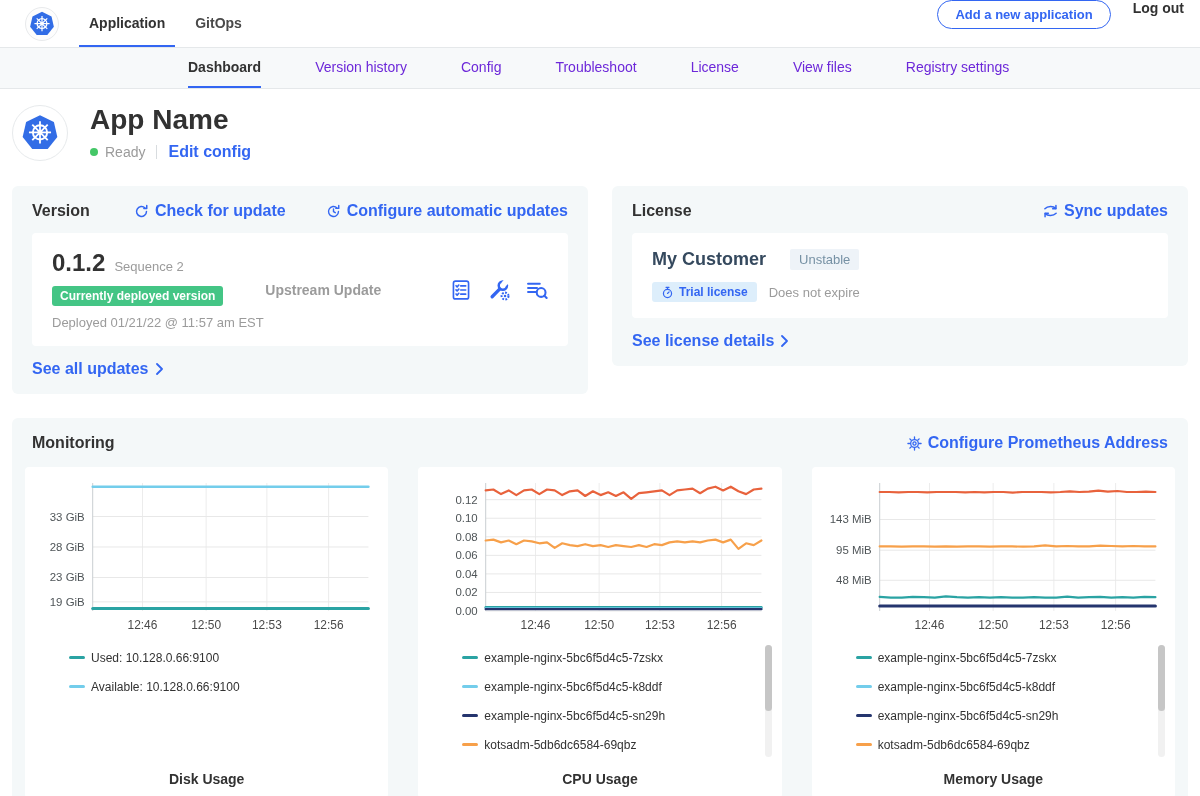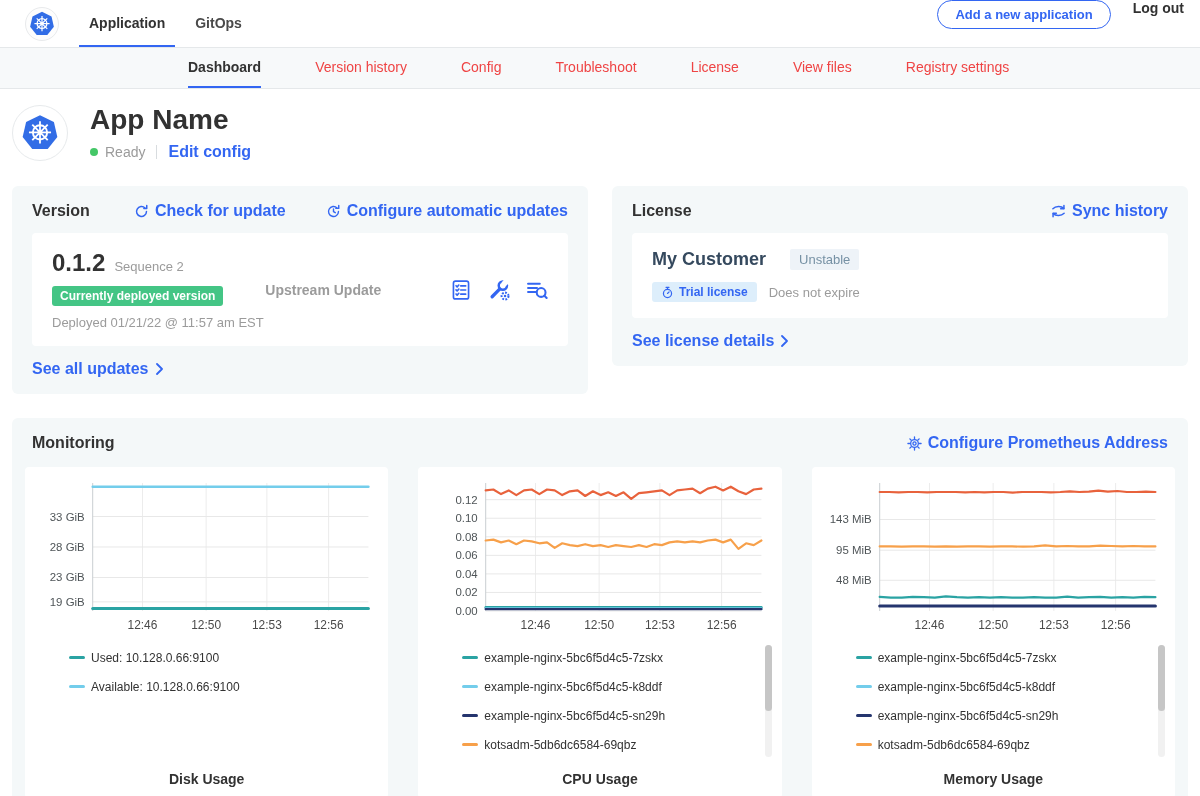--- a/index.html
+++ b/index.html
@@ -17,21 +17,21 @@
     font-size:14px; font-weight:600; color:#4a4a4a; border-bottom:2px solid transparent; cursor:pointer; }
   .top-tab.active { color:#323232; font-weight:700; border-bottom-color:#3366f2; }
   .topnav-right { margin-left:auto; display:flex; align-items:flex-start; gap:22px; }
   .add-btn { border:1px solid #3366f2; color:#3366f2; background:#fff; border-radius:15px;
     padding:6px 17px; font-size:13px; font-weight:700; cursor:pointer; font-family:inherit; }
   .logout { font-size:14px; color:#323232; font-weight:600; }
 
   
   .subnav { height:41px; background:#f7f9fa; border-bottom:1px solid #e5e8ea;
     display:flex; padding-left:188px; gap:54px; }
-  .sub-tab { display:flex; align-items:center; font-size:14px; color:#ef4444;
+  .sub-tab { display:flex; align-items:center; font-size:14px; color:#6d28d9;
     border-bottom:2px solid transparent; cursor:pointer; }
   .sub-tab.active { color:#323232; font-weight:700; border-bottom-color:#3366f2; }
 
   
   .app-header { display:flex; padding:15px 0 17px 12px; gap:22px; align-items:center; }
   .app-logo { width:56px; height:56px; border-radius:50%; border:1px solid #e7eaec; background:#fff;
     display:flex; align-items:center; justify-content:center; }
   .app-title { font-size:28px; font-weight:700; color:#323232; }
   .status-row { display:flex; align-items:center; margin-top:7px; font-size:14px; color:#9b9b9b; }
   .dot { width:8px; height:8px; border-radius:50%; background:#44c767; margin-right:7px; }
@@ -236,21 +236,21 @@
       <div class="card-head">
         <h2>License</h2>
         <div class="head-links">
           <a class="blue-link">
             <svg width="15" height="14" viewBox="0 0 16 14" fill="none" stroke="currentColor" stroke-width="1.6" stroke-linecap="round" stroke-linejoin="round">
               <path d="M2 4.6 C5 1.6, 11 1.6, 13.6 4.2"></path>
                 <polyline points="13.8,1 13.8,4.5 10.3,4.5"></polyline>
               <path d="M14 9.4 C11 12.4, 5 12.4, 2.4 9.8"></path>
                 <polyline points="2.2,13 2.2,9.5 5.7,9.5"></polyline>
             </svg>
-            <span>Sync history</span>
+            <span>Sync updates</span>
           </a>
         </div>
       </div>
 
       <div class="white-box">
         <div class="lic-row1">
           <span class="customer">My Customer</span>
           <span class="unstable-badge">Unstable</span>
         </div>
         <div class="lic-row2">

